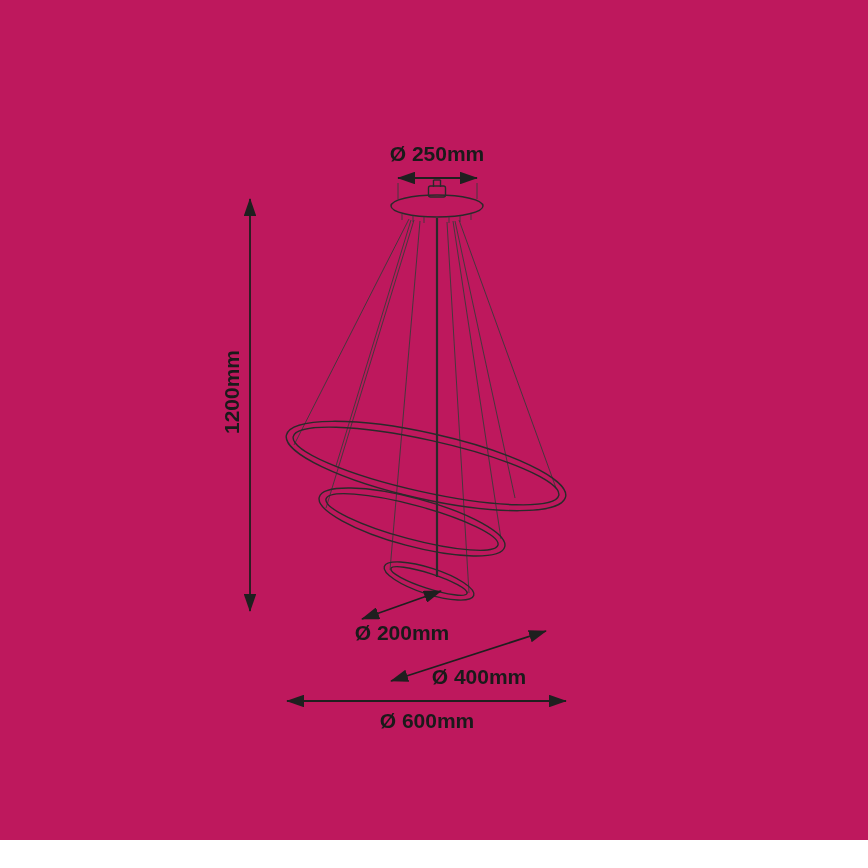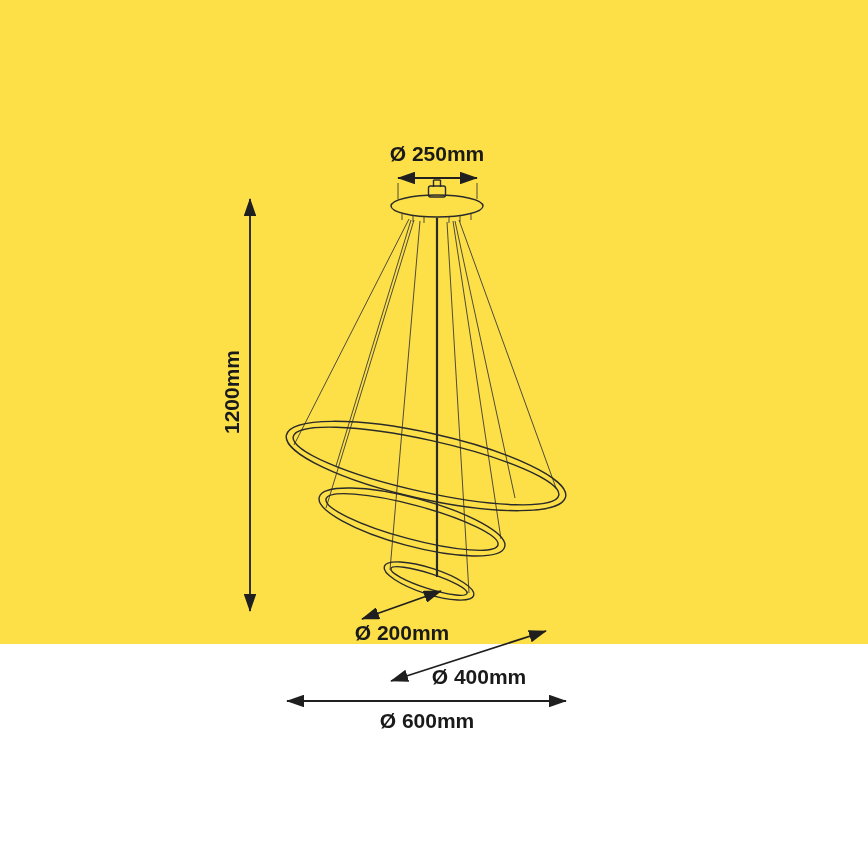--- a/index.html
+++ b/index.html
@@ -7,22 +7,22 @@
     padding: 0;
     background: #ffffff;
     width: 868px;
     height: 868px;
     overflow: hidden;
     font-family: "Liberation Sans", sans-serif;
   }
   .canvas {
     position: relative;
     width: 868px;
-    height: 644px;
-    background: #fde047;
+    height: 840px;
+    background: #be185d;
   }
   svg { display: block; }
   .lamp-line {
     stroke: #2a2a2a;
     fill: none;
     stroke-width: 1.4;
   }
   .wire {
     stroke: #3a3a3a;
     fill: none;

